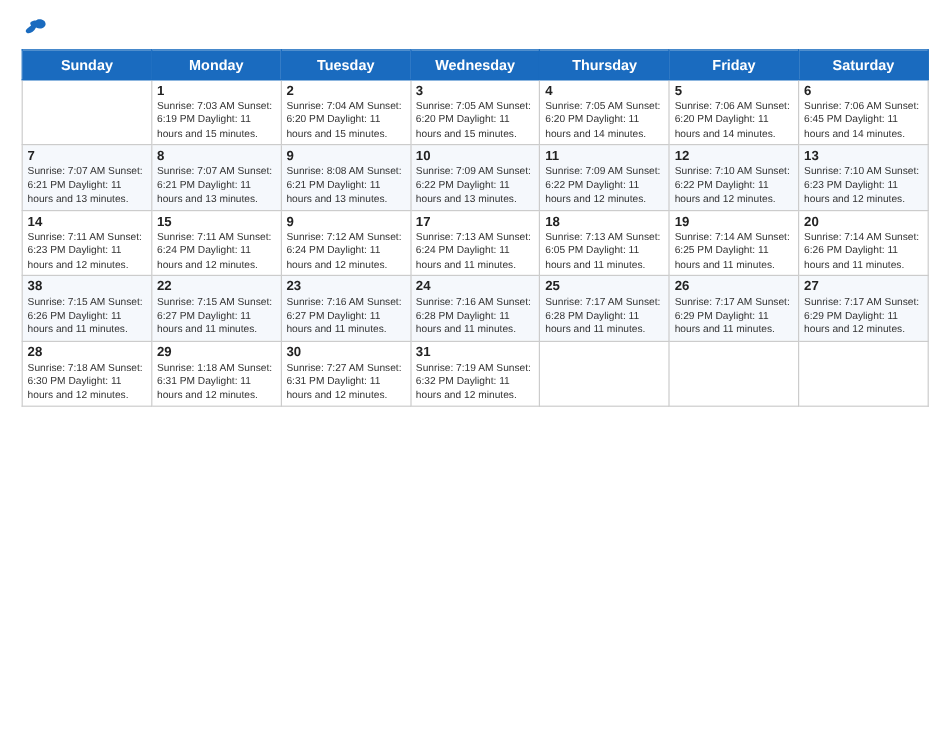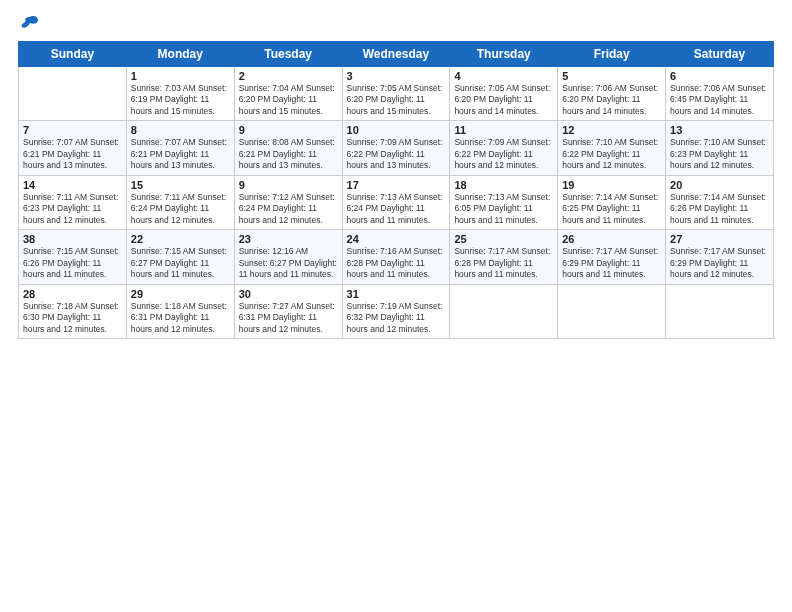--- a/index.html
+++ b/index.html
@@ -292,21 +292,21 @@
           </td>
           <td>
             <span class="day-num">22</span>
             <div class="day-info">Sunrise: 7:15 AM
 Sunset: 6:27 PM
 Daylight: 11 hours
 and 11 minutes.</div>
           </td>
           <td>
             <span class="day-num">23</span>
-            <div class="day-info">Sunrise: 12:16 AM
+            <div class="day-info">Sunrise: 7:16 AM
 Sunset: 6:27 PM
 Daylight: 11 hours
 and 11 minutes.</div>
           </td>
           <td>
             <span class="day-num">24</span>
             <div class="day-info">Sunrise: 7:16 AM
 Sunset: 6:28 PM
 Daylight: 11 hours
 and 11 minutes.</div>

